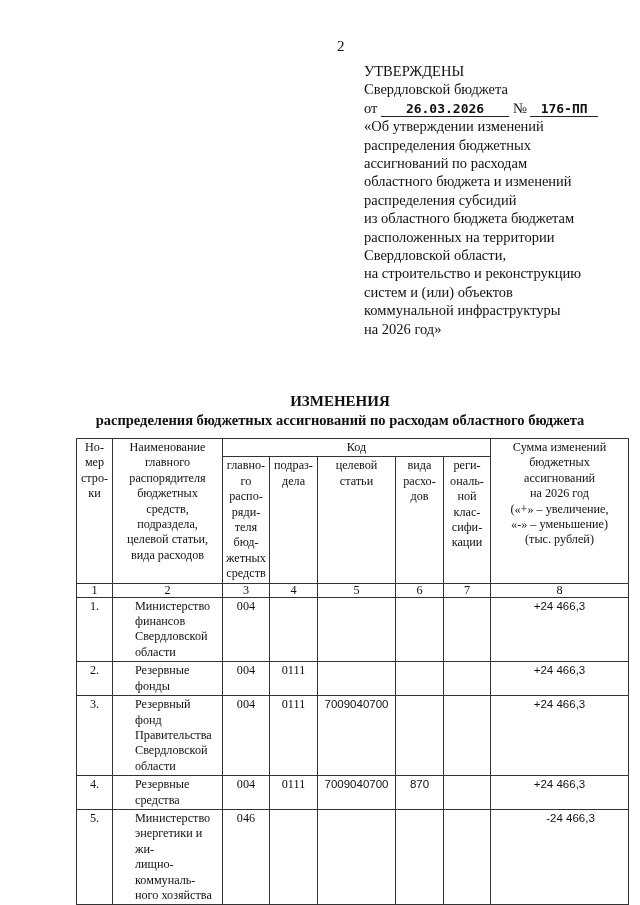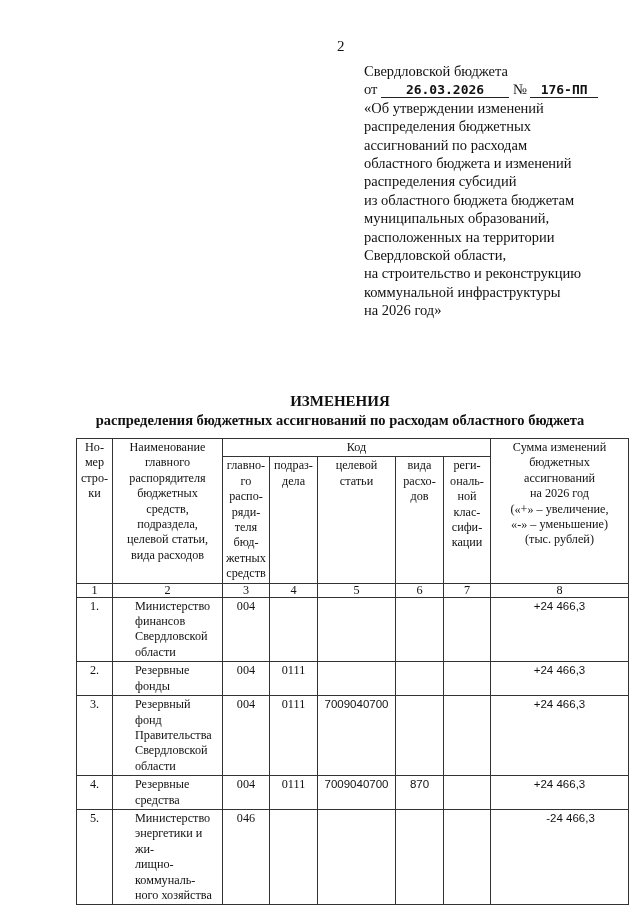--- a/index.html
+++ b/index.html
@@ -22,38 +22,39 @@
   .c { text-align:center; }
   .l { text-align:left;padding-left:22px; }
   .sans { font-family:"Liberation Sans","DejaVu Sans",sans-serif; font-size:11.5px; }
 </style>
 </head>
 <body>
 
 <div class="page-num">2</div>
 
 <div class="approved">
+  <div>УТВЕРЖДЕНЫ</div>
   <div>Свердловской бюджета</div>
   <div>
     <span>от</span>
     <span class="fill" style="width:128px">26.03.2026</span>
     <span>№</span>
     <span class="fill" style="width:68px">176-ПП</span>
   </div>
   <div id="quote-lines">
       <div>«Об утверждении изменений</div>
       <div>распределения бюджетных</div>
       <div>ассигнований по расходам</div>
       <div>областного бюджета и изменений</div>
       <div>распределения субсидий</div>
       <div>из областного бюджета бюджетам</div>
-      <div>муниципальных образований,</div>
       <div>расположенных на территории</div>
       <div>Свердловской области,</div>
       <div>на строительство и реконструкцию</div>
+      <div>систем и (или) объектов</div>
       <div>коммунальной инфраструктуры</div>
       <div>на 2026 год»</div>
     </div>
 </div>
 
 <div class="title">ИЗМЕНЕНИЯ</div>
 <div class="subtitle">распределения бюджетных ассигнований по расходам областного бюджета</div>
 
 <table>
   <colgroup>

